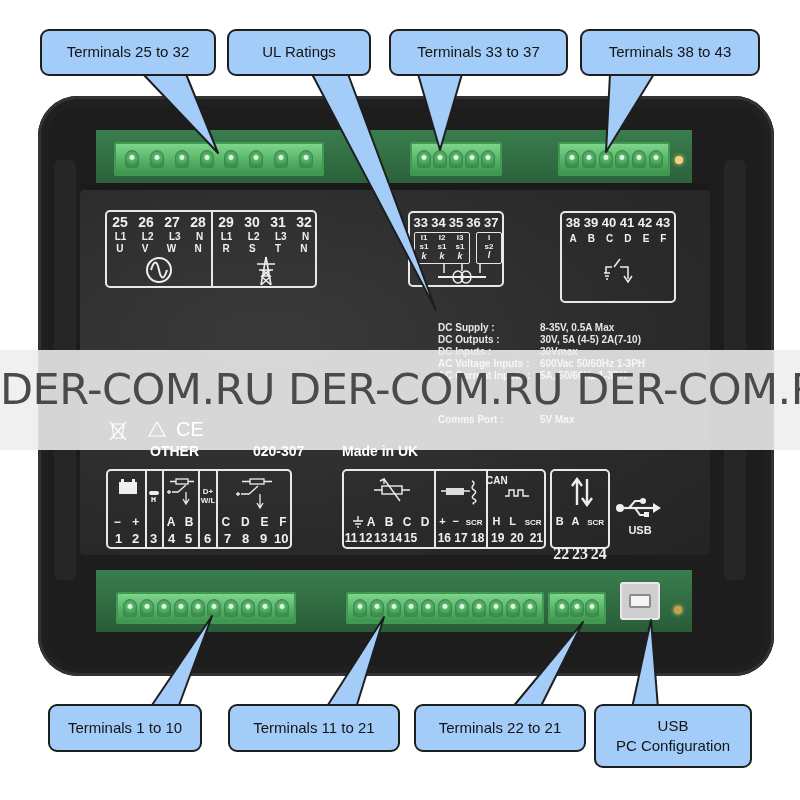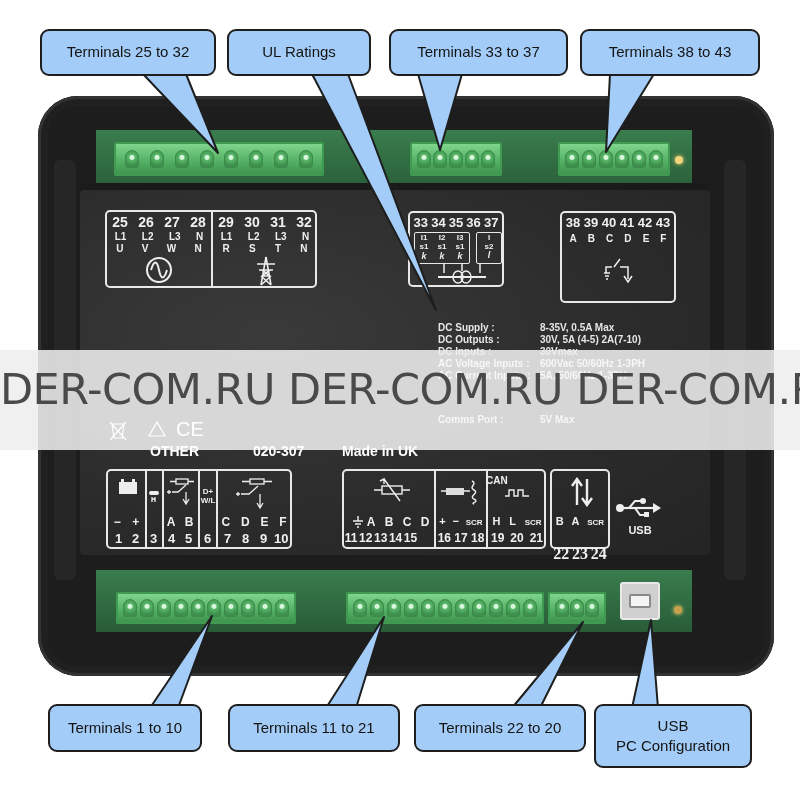--- a/index.html
+++ b/index.html
@@ -458,18 +458,18 @@
     <span>Terminals 38 to 43</span>
   </div>
 
 <div class="callout" style="left:48px; top:704px; width:154px; height:48px;">
     <span>Terminals 1 to 10</span>
   </div>
 <div class="callout" style="left:228px; top:704px; width:172px; height:48px;">
     <span>Terminals 11 to 21</span>
   </div>
 <div class="callout" style="left:414px; top:704px; width:172px; height:48px;">
-    <span>Terminals 22 to 20</span>
+    <span>Terminals 22 to 21</span>
   </div>
 <div class="callout" style="left:594px; top:704px; width:158px; height:64px; flex-direction:column;">
   <span>USB</span>
   <span>PC Configuration</span>
 </div>
 
 </body></html>

